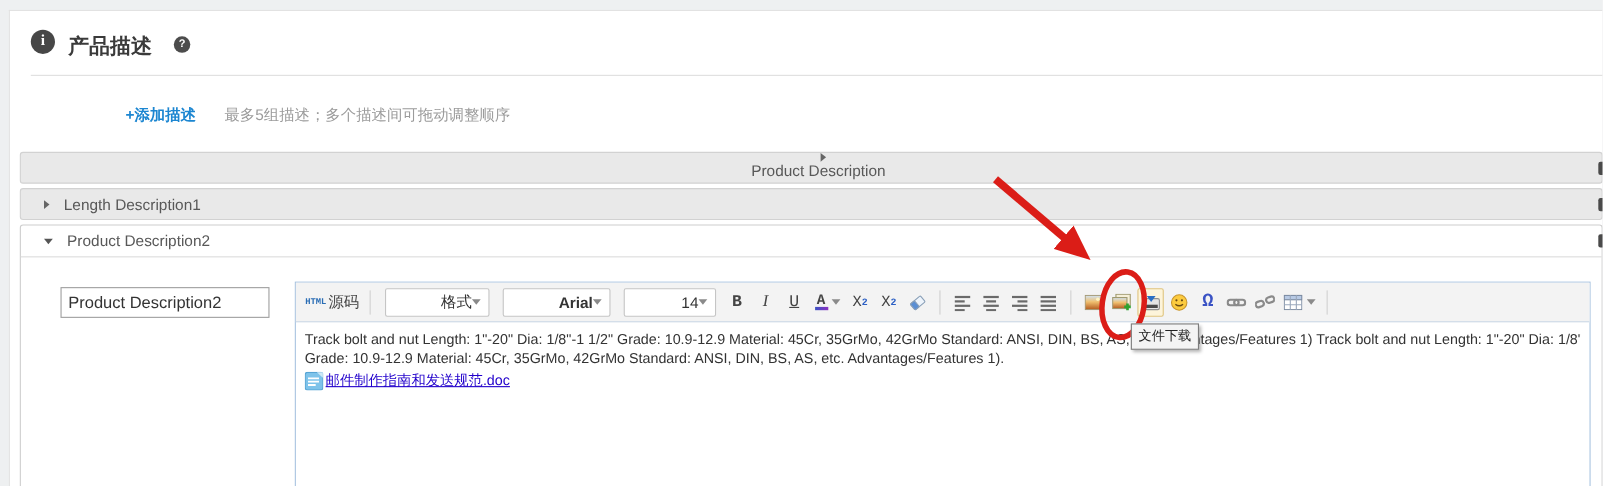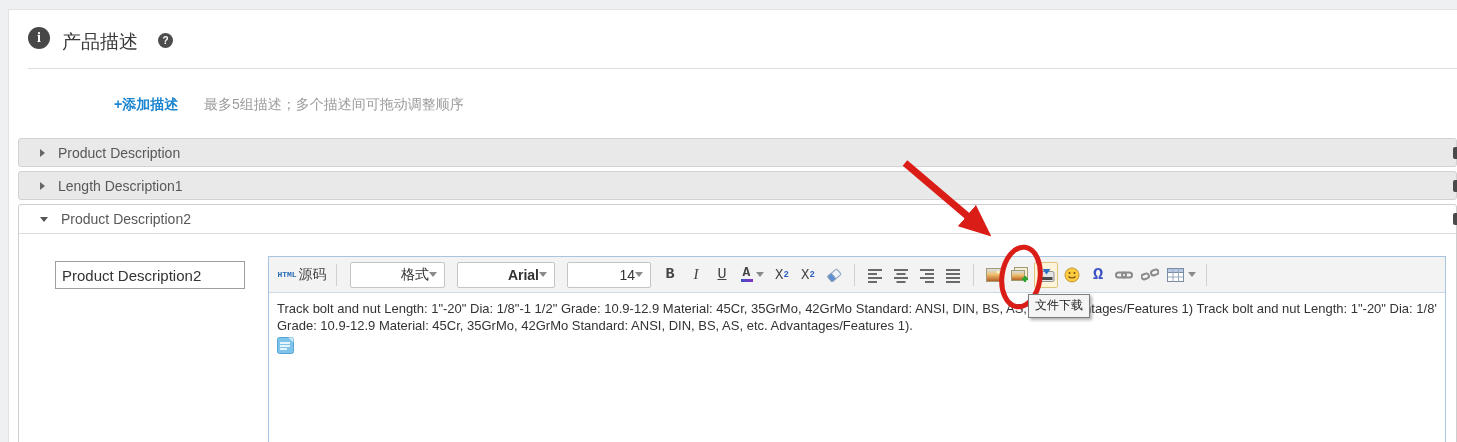--- a/index.html
+++ b/index.html
@@ -4,21 +4,21 @@
 <style>
   * { margin:0; padding:0; box-sizing:border-box; }
   body { font-family:"Liberation Sans","DejaVu Sans",sans-serif; background:#eef0f1; }
   .screen { position:relative; width:1457px; height:442px; overflow:hidden; background:#eef0f1; }
   .card { position:absolute; left:8px; top:9px; width:1449px; height:433px; background:#fff; border-left:1px solid #e2e2e2; border-top:1px solid #e2e2e2; }
 
   
   .info-badge { position:absolute; left:28px; top:27px; width:22px; height:22px; border-radius:50%;
     background:#474747; color:#fff; font:bold 14px "Liberation Serif","DejaVu Serif",serif;
     display:flex; align-items:center; justify-content:center; }
-  .page-title { position:absolute; left:62px; top:29px; font-size:19px; font-weight:normal; color:#3a3a3a;text-align:center; }
+  .page-title { position:absolute; left:62px; top:29px; font-size:19px; font-weight:bold; color:#3a3a3a;text-align:center; }
   .help-badge { position:absolute; left:158px; top:33px; width:15px; height:15px; border-radius:50%;
     background:#4c4c4c; color:#fff; font-size:10px; font-weight:bold;
     display:flex; align-items:center; justify-content:center; cursor:pointer; }
   .title-divider { position:absolute; left:28px; top:68px; width:1429px; height:1px; background:#dedede; }
 
   .add-link { position:absolute; left:114px; top:96px; font-size:14px; font-weight:bold; color:#1c86d1; cursor:pointer; }
   .hint-text { position:absolute; left:204px; top:96px; font-size:14px; color:#9b9b9b; }
 
   
   .panel-header { position:absolute; left:18px; width:1439px; height:29px; border:1px solid #d2d2d2;
@@ -78,21 +78,21 @@
   <div class="card"></div>
 
   <div class="info-badge">i</div>
   <div class="page-title">产品描述</div>
   <div class="help-badge">?</div>
   <div class="title-divider"></div>
 
   <span class="add-link">+添加描述</span>
   <span class="hint-text">最多5组描述；多个描述间可拖动调整顺序</span>
 
-  <div class="panel-header" style="top:138px;">
+  <div class="panel-header" style="top:138px;flex-direction:column;">
     <span class="tri tri-right"></span>
     <span class="panel-label">Product Description</span>
     <span class="panel-cut-icon"></span>
   </div>
   <div class="panel-header" style="top:171px;">
     <span class="tri tri-right"></span>
     <span class="panel-label">Length Description1</span>
     <span class="panel-cut-icon"></span>
   </div>
 
@@ -271,20 +271,21 @@
       <div class="attach-row">
         <svg width="17" height="17" viewBox="0 0 17 17">
           <rect x="0.5" y="0.5" width="16" height="16" rx="2" fill="#7ec3ea" stroke="#56a4d4"></rect>
           <polygon points="11,0.5 16.5,5.5 16.5,0.5" fill="#cde9f7"></polygon>
           <g stroke="#ffffff" stroke-width="1.6">
               <line x1="3" y1="6" x2="13" y2="6"></line>
               <line x1="3" y1="9" x2="13" y2="9"></line>
               <line x1="3" y1="12" x2="10" y2="12"></line>
             </g>
         </svg>
+        <span class="attach-link">邮件制作指南和发送规范.doc</span>
       </div>
     </div>
   </div>
 
   <div class="tooltip">文件下载</div>
 
   <svg class="annotation" width="1457" height="442" viewBox="0 0 1457 442">
     <defs>
       <marker id="ah" markerWidth="4.6" markerHeight="4" refX="3.4" refY="2" orient="auto">
         <path d="M0,0 L4.6,2 L0,4 Z" fill="#db1d17"></path>

